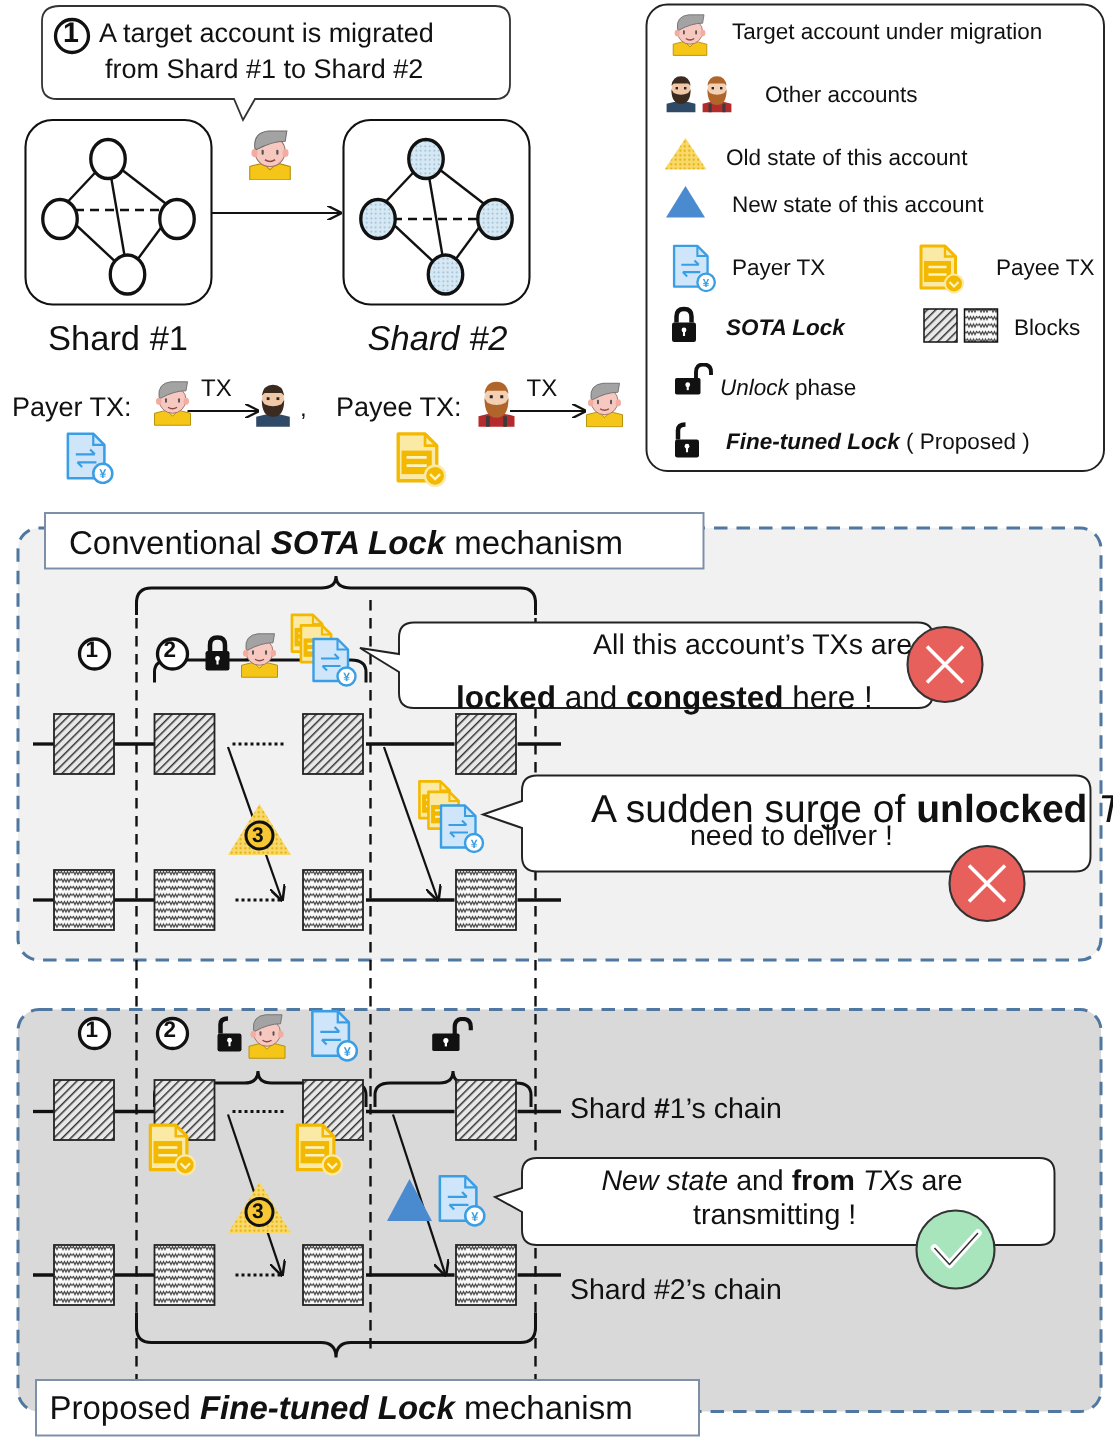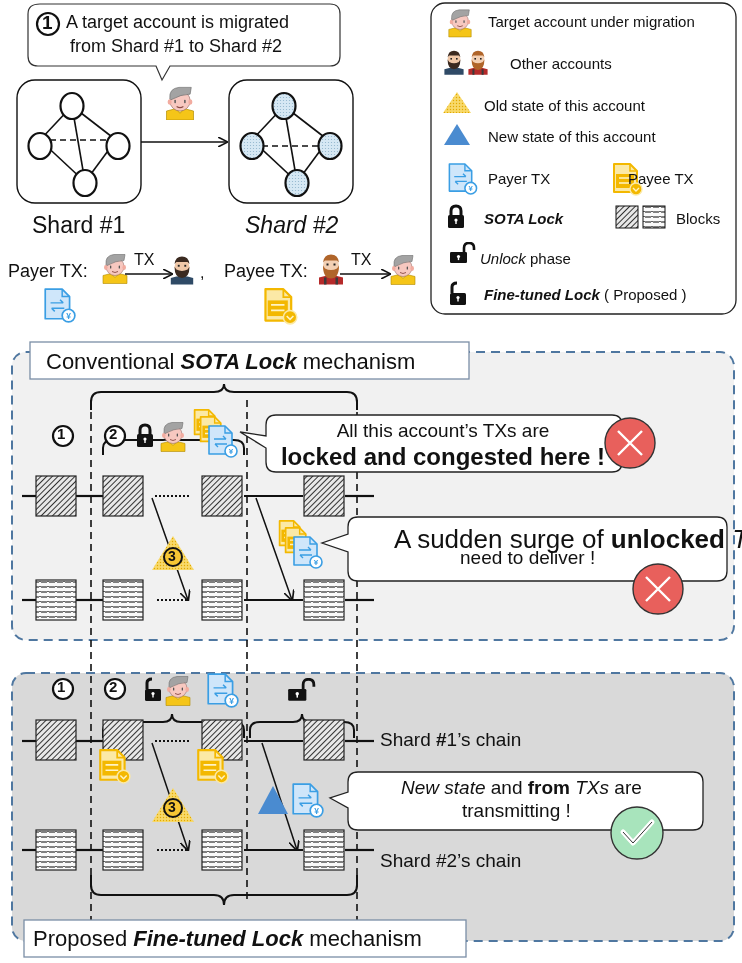--- a/index.html
+++ b/index.html
@@ -186,21 +186,21 @@
   <rect x="215" y="206" width="22" height="22" fill="url(#hatchWave)" stroke="#111" stroke-width="1"></rect>
   <use href="#lockOpen" x="20" y="242" width="28" height="22"></use>
   <use href="#lockFine" x="20" y="280" width="20" height="28"></use>
 </svg>
 
 <div class="txt" style="left:488px;top:13px;font-size:15px;">Target account under migration</div>
 <div class="txt" style="left:510px;top:55px;font-size:15px;">Other accounts</div>
 <div class="txt" style="left:484px;top:97px;font-size:15px;">Old state of this account</div>
 <div class="txt" style="left:488px;top:128px;font-size:15px;">New state of this account</div>
 <div class="txt" style="left:488px;top:170px;font-size:15px;">Payer TX</div>
-<div class="txt" style="left:628px;top:170px;font-size:15px;">Payee TX</div>
+<div class="txt" style="left:664px;top:170px;font-size:15px;">Payee TX</div>
 <div class="txt" style="left:484px;top:210px;font-size:15px;font-weight:bold;font-style:italic;">SOTA Lock</div>
 <div class="txt" style="left:676px;top:210px;font-size:15px;">Blocks</div>
 <div class="txt" style="left:480px;top:250px;font-size:15px;"><i>Unlock</i><span> phase</span></div>
 <div class="txt" style="left:484px;top:286px;font-size:15px;"><b><i>Fine-tuned Lock</i></b><span> ( Proposed )</span></div>
 
 <svg class="abs" style="left:0;top:330px" width="742" height="633">
 
   <rect x="12" y="22" width="722" height="288" rx="14" fill="#f1f1f1" stroke="#4f77a0" stroke-width="2" stroke-dasharray="9,6"></rect>
 
   <rect x="12" y="343" width="722" height="268" rx="14" fill="#d9d9d9" stroke="#4f77a0" stroke-width="2" stroke-dasharray="9,6"></rect>
@@ -329,22 +329,22 @@
 
   <rect x="24" y="590" width="442" height="37" fill="#fff" stroke="#7a8ea6" stroke-width="1.3"></rect>
 </svg>
 
 <div class="txt" style="left:46px;top:349px;font-size:22px;"><span>Conventional </span><b><i>SOTA Lock</i></b><span> mechanism</span></div>
 
 <div class="txt" style="left:57px;top:425px;font-size:15px;font-weight:bold;">1</div>
 <div class="txt" style="left:109px;top:425px;font-size:15px;font-weight:bold;">2</div>
 <div class="txt" style="left:168px;top:548px;font-size:14px;font-weight:bold;">3</div>
 
-<div class="txt center" style="left:278px;top:420px;width:330px;font-size:19px;">All this account’s TXs are</div>
-<div class="txt center" style="left:278px;top:443px;width:330px;font-size:24px;font-weight:bold;"><b>locked</b><span> and </span><b>congested</b><span> here !</span></div>
+<div class="txt center" style="left:278px;top:420px;width:330px;font-size:19px;text-align:right;">All this account’s TXs are</div>
+<div class="txt center" style="left:278px;top:454px;width:330px;font-size:21px;"><b>locked</b><span> and </span><b>congested</b><span> here !</span></div>
 
 <div class="txt" style="left:394px;top:524px;font-size:26px;"><span>A sudden surge of </span><b>unlocked</b><i> TXs</i></div>
 <div class="txt" style="left:460px;top:547px;font-size:19px;">need to deliver !</div>
 
 <div class="txt" style="left:57px;top:678px;font-size:15px;font-weight:bold;">1</div>
 <div class="txt" style="left:109px;top:678px;font-size:15px;font-weight:bold;">2</div>
 <div class="txt" style="left:168px;top:799px;font-size:14px;font-weight:bold;">3</div>
 
 <div class="txt" style="left:380px;top:729px;font-size:19px;"><span>Shard </span><b>#</b><span>1’s chain</span></div>
 <div class="txt" style="left:380px;top:850px;font-size:19px;">Shard #2’s chain</div>

